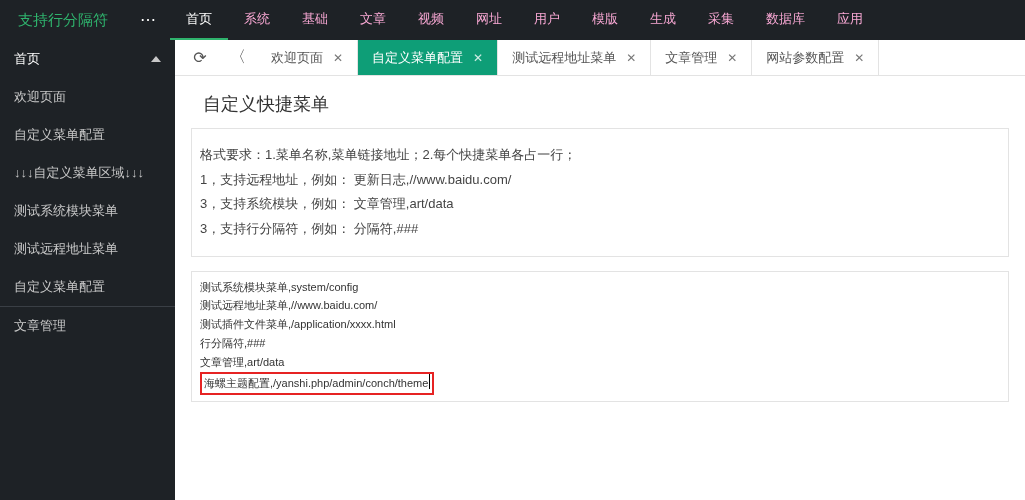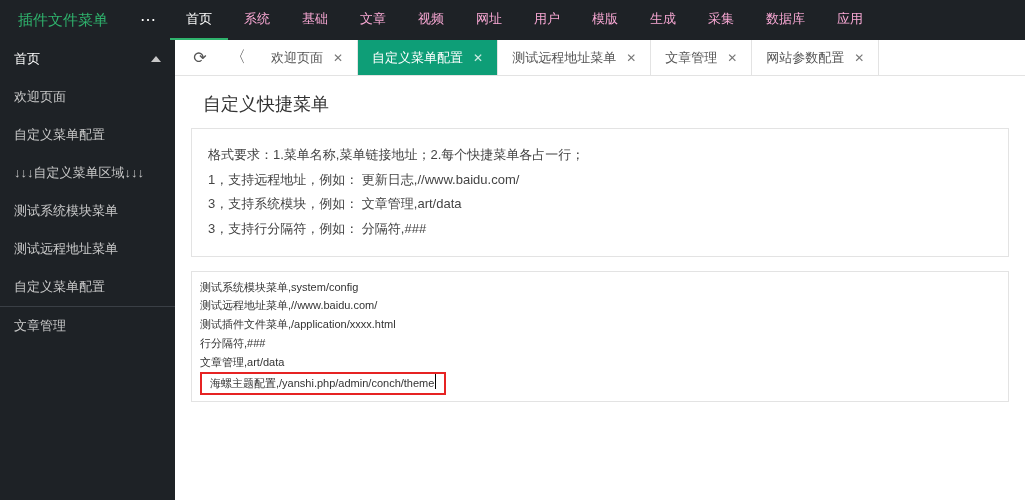--- a/index.html
+++ b/index.html
@@ -22,31 +22,31 @@
     .content { flex: 1; background: #fff; display: flex; flex-direction: column; overflow: hidden; }
     .tabbar { height: 36px; display: flex; align-items: stretch; border-bottom: 1px solid #e3e3e3; padding-left: 6px; }
     .tb-icon { width: 38px; display: flex; align-items: center; justify-content: center; color: #555; cursor: pointer; font-size: 16px; }
     .tab { display: flex; align-items: center; padding: 0 14px; border-right: 1px solid #e3e3e3; color: #555; cursor: pointer; gap: 10px; white-space: nowrap; }
     .tab.active { background: #0e9e77; color: #fff; }
     .tab-close { font-size: 12px; opacity: .8; cursor: pointer; }
     .tab.active .tab-close { color: #fff; }
     
     .page { flex: 1; overflow: auto; }
     .page-title { font-size: 18px; color: #333; padding: 16px 28px 12px; }
-    .helpbox { border: 1px solid #e3e3e3; margin: 0 16px; padding: 14px 16px; color: #444; line-height: 1.9; background: #fff; }
+    .helpbox { border: 1px solid #e3e3e3; margin: 0 16px; padding: 14px 8px; color: #444; line-height: 1.9; background: #fff; }
     .textarea-wrap { margin: 14px 16px 0; border: 1px solid #e3e3e3; padding: 6px 8px; line-height: 1.7; color: #333; font-size: 11px; }
-    .hl-line { display: inline-block; border: 2px solid #e62323; padding: 0 8px; margin-top: 1px; white-space: nowrap; }
+    .hl-line { display: inline-block; border: 2px solid #e62323; padding: 0 2px; margin-top: 1px; white-space: nowrap; }
     .cursor { display: inline-block; width: 1px; height: 15px; background: #000; vertical-align: -2px; animation: blink 1s step-end infinite; margin-left: 1px; }
     @keyframes blink { 50% { opacity: 0; } }
   </style>
 </head>
 <body>
 
 <div class="topbar">
-  <div class="logo">插件文件菜单</div>
+  <div class="logo">支持行分隔符</div>
   <div class="more-dots">⋯</div>
   <div class="topnav" id="topnav">
       <div class="topnav-item active">首页</div>
       <div class="topnav-item">系统</div>
       <div class="topnav-item">基础</div>
       <div class="topnav-item">文章</div>
       <div class="topnav-item">视频</div>
       <div class="topnav-item">网址</div>
       <div class="topnav-item">用户</div>
       <div class="topnav-item">模版</div>

